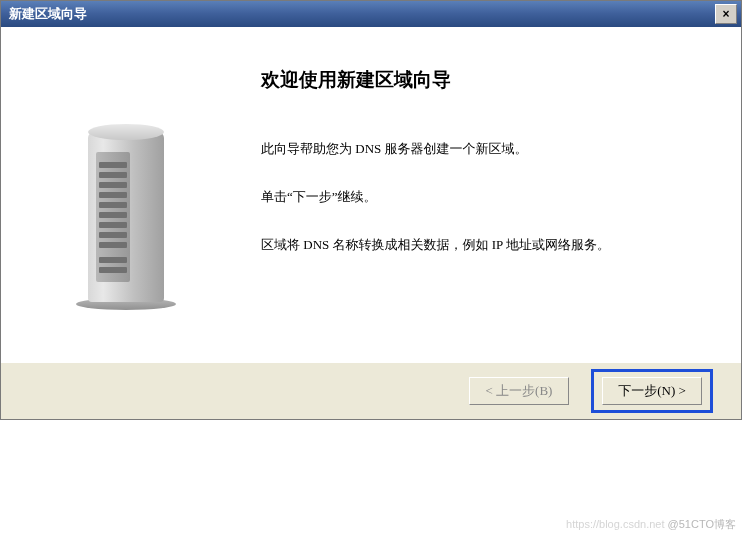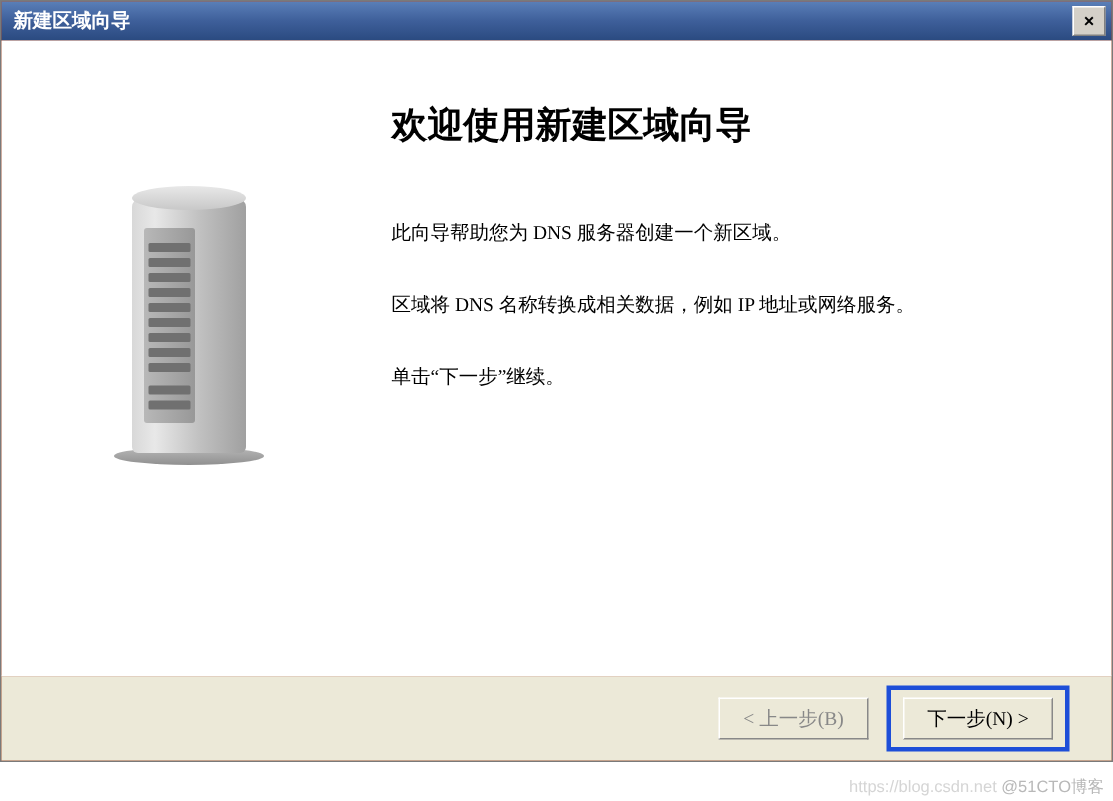--- a/index.html
+++ b/index.html
@@ -7,23 +7,23 @@
       font-family: "SimSun", "宋体", serif;
       font-size: 12px;
       background: #fff;
       width: 742px;
       height: 534px;
       position: relative;
       overflow: hidden;
     }
     .window {
       width: 742px;
-      height: 508px;
+      height: 420px;
       border: 1px solid #7a7a7a;
-      background: #c2410c;
+      background: #0369a1;
       display: flex;
       flex-direction: column;
     }
     .titlebar {
       height: 26px;
       background: linear-gradient(to bottom, #5a7fb8 0%, #3e5f9a 50%, #2a4a80 100%);
       display: flex;
       align-items: center;
       padding: 0 4px 0 8px;
       color: #fff;
@@ -108,21 +108,21 @@
       width: 100px;
       height: 12px;
       background: linear-gradient(to bottom, #b8b8b8, #909090);
       border-radius: 50px / 6px;
     }
     .right-panel {
       flex: 1;
       padding: 40px 40px 20px 10px;
     }
     .wizard-title {
-      font-size: 24px;
+      font-size: 19px;
       font-weight: bold;
       margin-bottom: 45px;
       font-family: "SimSun", "宋体", serif;
     }
     .wizard-text {
       font-size: 13px;
       line-height: 1.7;
       margin-bottom: 26px;
       font-family: "SimSun", "宋体", serif;
     }
@@ -132,21 +132,21 @@
       border-bottom: 1px solid #fff;
       margin: 0;
     }
     .button-bar {
       height: 56px;
       background: #ece9d8;
       display: flex;
       align-items: center;
       justify-content: flex-end;
       padding: 0 20px;
-      gap: 4px;
+      gap: 14px;
     }
     .btn {
       min-width: 100px;
       height: 28px;
       background: #ece9d8;
       border: 1px solid #888;
       border-top-color: #fff;
       border-left-color: #fff;
       font-family: "SimSun", "宋体", serif;
       font-size: 13px;
@@ -210,22 +210,22 @@
         <div class="server-slot" style="top:120px;"></div>
         <div class="server-slot" style="top:130px;"></div>
         <div class="server-slot" style="top:145px;"></div>
         <div class="server-slot" style="top:155px;"></div>
       </div>
     </div>
 
     <div class="right-panel">
       <div class="wizard-title">欢迎使用新建区域向导</div>
       <div class="wizard-text">此向导帮助您为 DNS 服务器创建一个新区域。</div>
+      <div class="wizard-text">单击“下一步”继续。</div>
       <div class="wizard-text">区域将 DNS 名称转换成相关数据，例如 IP 地址或网络服务。</div>
-      <div class="wizard-text">单击“下一步”继续。</div>
     </div>
   </div>
 
   <div class="divider"></div>
 
   <div class="button-bar">
     <button class="btn" disabled="">&lt; 上一步(B)</button>
     <span class="btn-next-wrap">
       <button class="btn">下一步(N) &gt;</button>
     </span>

